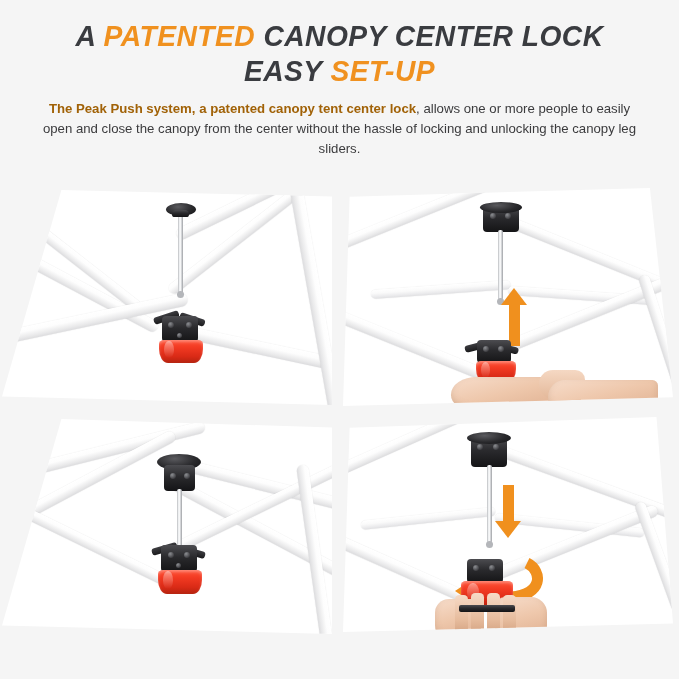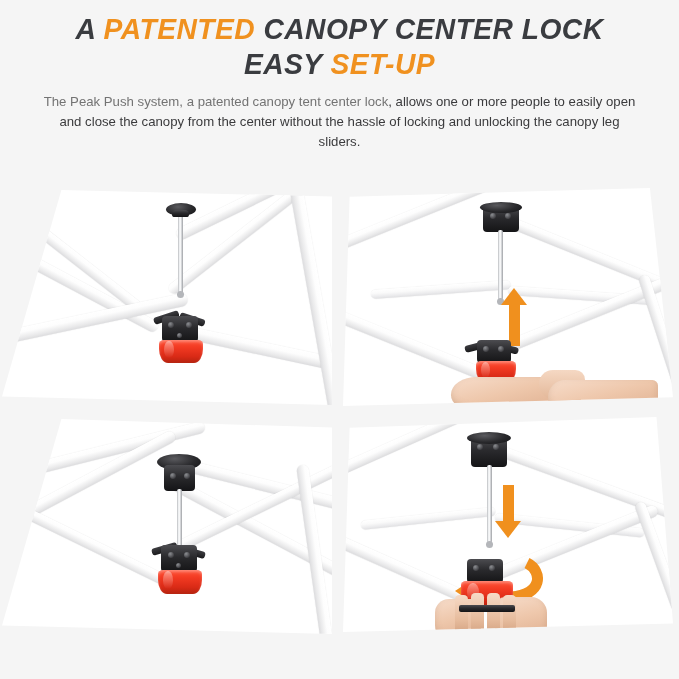--- a/index.html
+++ b/index.html
@@ -5,21 +5,21 @@
   html,body{margin:0;padding:0;}
   body{
     width:679px;height:679px;
     background:#f5f5f5;
     font-family:"Liberation Sans","DejaVu Sans",sans-serif;
     overflow:hidden;
     position:relative;
   }
   
   .header{
-    padding-top:11px;
+    padding-top:18px;
     text-align:center;
   }
   .title{
     font-size:30px;
     font-weight:bold;
     font-style:italic;
     letter-spacing:0.5px;
     line-height:1.17;
     color:#3a3c40;
     transform:scaleX(0.94);
@@ -28,21 +28,21 @@
   .title .hl{color:#f0911f;}
   .title .ln2{display:block;}
   .body-copy{
     margin:11px auto 0;
     width:600px;
     font-size:13.2px;
     line-height:1.52;
     color:#3b3b3d;
     text-align:center;
   }
-  .body-copy b{font-weight:normal;color:#737373;}
+  .body-copy b{font-weight:bold;color:#a16207;}
 
   
   .panels{
     position:absolute;
     left:0;top:180px;
     width:679px;height:460px;
   }
   .panel{
     position:absolute;
     background:#ffffff;

